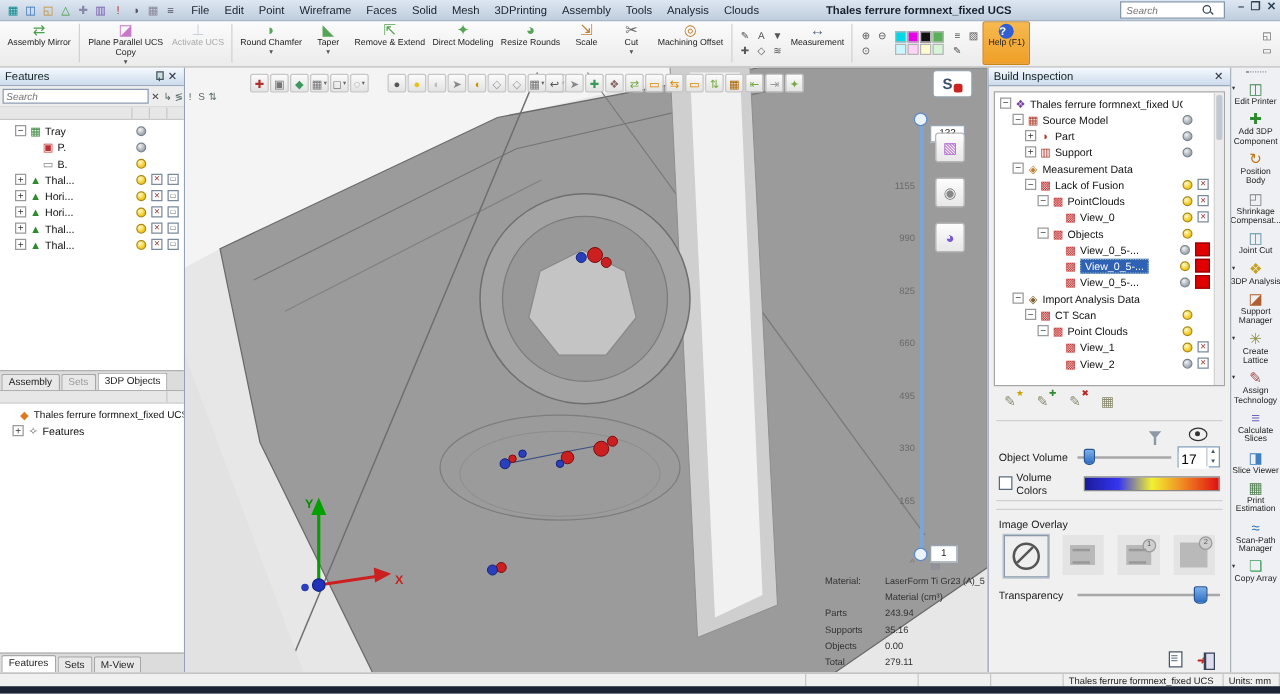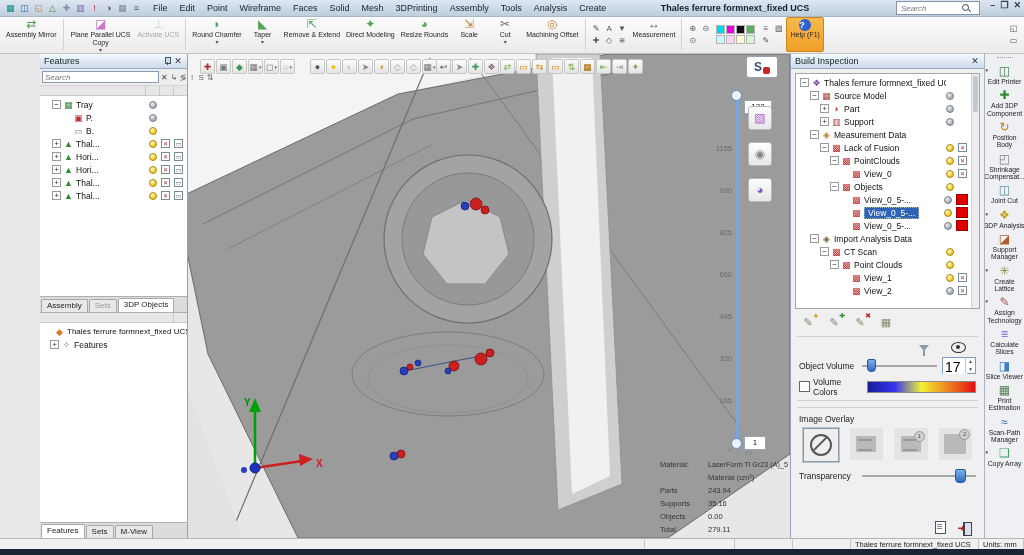--- a/index.html
+++ b/index.html
@@ -53,21 +53,21 @@
   .hd-x{width:10px;text-align:center;color:#334;font-size:9px;line-height:10px;}
   .pin{width:8px;height:8px;position:relative;margin-right:2px;}
   .pin::before{content:"";position:absolute;left:2px;top:0;width:4px;height:5px;border:1px solid #456;background:#cdd;}
   .pin::after{content:"";position:absolute;left:4px;top:5px;width:1px;height:3px;background:#456;}
   .colhead{height:9px;background:#e7e7e7;border-bottom:1px solid #c9c9c9;display:flex;justify-content:flex-end;flex:none;}
   .colhead .c{width:13px;border-left:1px solid #c9c9c9;}
   .hrline{height:1px;background:#d0d0d0;margin:3px 6px;flex:none;}
 
   
   #left-panel{position:absolute;left:0;top:54px;width:148px;height:484px;background:#f0f0f0;
-    border-right:1px solid #93a3b5;box-sizing:border-box;display:flex;flex-direction:column;z-index:20;margin-left:40px;}
+    border-right:1px solid #93a3b5;box-sizing:border-box;display:flex;flex-direction:column;z-index:20;}
   .search-row{display:flex;align-items:center;gap:2px;padding:2px 2px;background:#ededed;border-bottom:1px solid #d5d5d5;flex:none;}
   .search-row input{flex:0 0 58px;height:10px;border:1px solid #8a9ab0;background:#fff;font-size:8px;font-style:italic;
     color:#777;padding:0 2px;font-family:"Liberation Sans",sans-serif;outline:0;}
   .search-row .xbtn{font-size:8px;color:#444;width:8px;text-align:center;}
   .search-row .ficon{font-size:8px;color:#566;width:9px;text-align:center;}
   .tree{background:#fff;overflow:hidden;padding-top:2px;}
   #feat-tree{height:198px;flex:none;}
   #obj-tree{flex:1;}
   .trow{display:flex;align-items:center;height:13px;font-size:8.5px;color:#101010;position:relative;}
   .texp{width:9px;height:9px;border:1px solid #9a9a9a;background:#fff;font-size:8px;line-height:7px;text-align:center;color:#333;
@@ -134,21 +134,21 @@
   .funnel::after{content:"";position:absolute;left:-1px;top:-1px;width:2px;height:6px;background:#8d99a6;}
   .eye{width:13px;height:9px;border:1px solid #333;border-radius:50%;position:relative;}
   .eye::after{content:"";position:absolute;left:4px;top:2px;width:4px;height:4px;background:#333;border-radius:50%;}
   .ctl-row{display:flex;align-items:center;height:21px;padding:0 8px;gap:5px;flex:none;}
   .ctl-label{width:58px;font-size:8.5px;color:#1a1a1a;flex:none;}
   .slider{flex:1;height:15px;position:relative;}
   .slider .track{position:absolute;left:0;right:0;top:7px;height:2px;background:#a8a8a8;}
   .slider .sthumb{position:absolute;top:1px;width:9px;height:13px;background:linear-gradient(#7db0ea,#2d6cc0);
     border:1px solid #24549a;border-radius:2px 2px 4px 4px;box-sizing:border-box;}
   .spin{width:32px;height:15px;border:1px solid #7f9db9;background:#fff;position:relative;flex:none;}
-  .spin input{border:0;outline:0;width:20px;height:13px;font-size:14px;padding:0 2px;font-family:"Liberation Sans",sans-serif;}
+  .spin input{border:0;outline:0;width:20px;height:13px;font-size:11px;padding:0 2px;font-family:"Liberation Sans",sans-serif;}
   .spin .arrows{position:absolute;right:0;top:0;width:9px;height:100%;border-left:1px solid #bcc8d4;
     display:flex;flex-direction:column;}
   .spin .arrows span{flex:1;font-size:5px;line-height:6px;text-align:center;color:#456;}
   .cb{width:9px;height:9px;border:1px solid #5a6a7a;background:#fff;flex:none;}
   .grad{flex:1;height:10px;border:1px solid #8a8a8a;}
   .vis-obj{font-weight:bold;font-size:9px;padding:4px 8px 2px;color:#111;flex:none;}
   .ovl-label{font-size:8.5px;padding:3px 8px 1px;color:#222;flex:none;}
   .thumbs{display:flex;gap:11px;padding:3px 12px;flex:none;}
   .thumb-item{width:34px;height:32px;background:#e4e4e4;position:relative;display:flex;align-items:center;justify-content:center;}
   .thumb-item.selected{border:1px solid #8899aa;background:#efefef;box-shadow:0 0 0 1px #b9c4cf;}
@@ -204,21 +204,21 @@
         <span class="menu-item">Edit</span>
         <span class="menu-item">Point</span>
         <span class="menu-item">Wireframe</span>
         <span class="menu-item">Faces</span>
         <span class="menu-item">Solid</span>
         <span class="menu-item">Mesh</span>
         <span class="menu-item">3DPrinting</span>
         <span class="menu-item">Assembly</span>
         <span class="menu-item">Tools</span>
         <span class="menu-item">Analysis</span>
-        <span class="menu-item">Create</span>
+        <span class="menu-item">Clouds</span>
       </nav>
     <div id="win-title">Thales ferrure formnext_fixed UCS</div>
     <div class="search-box">
       <input placeholder="Search" style="">
       <span class="mag"></span>
     </div>
     <div class="winbtns">
       <span>–</span>
       <span>❒</span>
       <span>✕</span>

